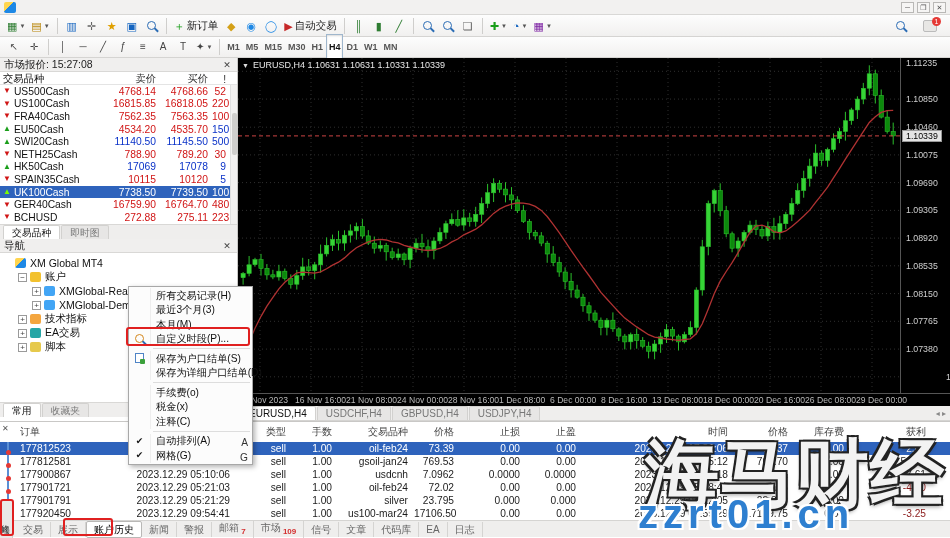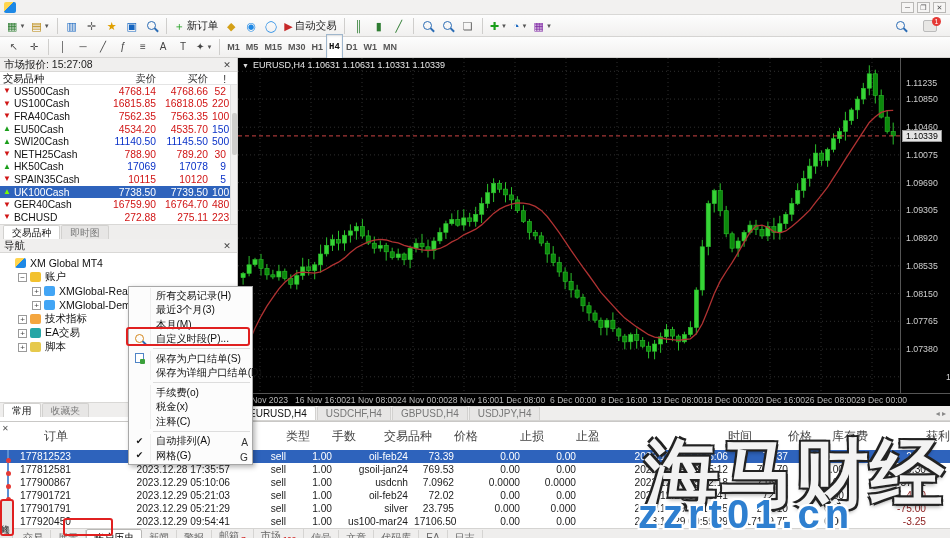--- a/index.html
+++ b/index.html
@@ -18,21 +18,21 @@
   .tb-sep{width:1px;height:16px;background:#cfcecc;margin:0 4px;flex:0 0 auto;}
   .tb-btn{min-width:20px;height:18px;display:flex;align-items:center;justify-content:center;gap:2px;padding:0 2px;border:1px solid transparent;border-radius:2px;font-size:11px;}
   .tb-glyph{font-size:11px;line-height:16px;}
   .tb-label{font-size:10.5px;color:#222;}
   .drop-arrow{font-size:6px;color:#555;}
   .mag{position:relative;width:9px;height:9px;border:1.5px solid #2b6cb5;border-radius:50%;display:inline-block;}
   .mag::after{content:"";position:absolute;width:5px;height:1.5px;background:#2b6cb5;transform:rotate(45deg);right:-4px;bottom:-1px;}
   .badge-icon{position:relative;width:14px;height:12px;background:#e8e7e5;border:1px solid #bbb;border-radius:2px;}
   .badge-icon::after{content:"1";position:absolute;right:-5px;top:-4px;background:#e53935;color:#fff;font-size:7px;line-height:9px;width:9px;height:9px;border-radius:50%;text-align:center;}
   .tf-btn{min-width:17px;height:17px;border:1px solid transparent;font-size:9px;font-weight:bold;color:#555;display:flex;align-items:center;justify-content:center;padding:12px 2px;}
-  .tf-btn.active{background:#fff;border:1px solid #9fb6cc;box-shadow:inset 0 1px 2px rgba(0,0,0,.15);color:#111;font-family:Liberation Mono, monospace;}
+  .tf-btn.active{background:#fff;border:1px solid #9fb6cc;box-shadow:inset 0 1px 2px rgba(0,0,0,.15);color:#111;}
   
   .left-col{position:absolute;left:0;top:58px;width:238px;height:364px;background:#fff;border-right:1px solid #c9c8c6;}
   .panel-title{height:14px;background:#f0efee;border-bottom:1px solid #d9d8d6;display:flex;align-items:center;padding:0 4px;font-size:10.5px;color:#222;}
   .panel-close{margin-left:auto;font-size:9px;color:#444;width:12px;text-align:center;}
   .mw-table{position:relative;height:152px;overflow:hidden;background:#fff;}
   .mw-row{display:grid;grid-template-columns:102px 58px 52px 18px;height:12.6px;align-items:center;font-size:10.3px;}
   .mw-row .sym{display:flex;align-items:center;gap:3px;padding-left:3px;color:#111;}
   .mw-row .num{text-align:right;padding-right:4px;}
   .mw-head{color:#333;border-bottom:1px solid #e4e4e4;height:13px;font-size:10.3px;}
   .mw-row.sel{background:#2e63bc;color:#fff !important;}
@@ -56,21 +56,21 @@
   .date-axis{position:absolute;left:0;top:335px;width:712px;height:13px;background:#000;border-top:1px solid #555;}
   .da-label{position:absolute;top:1px;font-size:8.6px;color:#b8b8b8;white-space:nowrap;}
   .chart-title{position:absolute;left:4px;top:2px;font-size:9px;color:#e8e8e8;display:flex;align-items:center;gap:4px;}
   .chart-title .tri{font-size:7px;color:#ddd;}
   .chart-tabs{position:absolute;left:238px;top:406px;width:712px;height:15px;background:#efeeed;border-bottom:1px solid #d5d4d2;display:flex;align-items:flex-end;padding-left:2px;gap:1px;}
   .chart-tabs .scrolls{margin-left:auto;margin-right:4px;color:#888;font-size:8px;align-self:center;}
   
   .terminal{position:absolute;left:0;top:421px;width:950px;height:117px;background:#fff;border-top:1px solid #c9c8c6;}
   .t-close{position:absolute;left:2px;top:2px;font-size:8px;color:#555;}
   .trow{display:grid;grid-template-columns:18px 100px 118px 56px 46px 76px 46px 66px 56px 152px 60px 56px 82px;align-items:center;height:13px;font-size:10.2px;color:#1c1c1c;}
-  .trow.head{height:28px;color:#444;font-size:12px;padding-left:24px;}
+  .trow.head{height:20px;color:#444;font-size:10px;}
   .trow .c{text-align:right;padding-right:6px;white-space:nowrap;overflow:hidden;}
   .trow .l{text-align:left;padding-left:2px;}
   .trow.sel{background:#2e63bc;color:#fff;}
   .doc-ico{width:9px;height:11px;background:#fff;border:1px solid #5b8fd4;margin-left:5px;position:relative;}
   .doc-ico::after{content:"";position:absolute;left:-2px;bottom:-1px;width:5px;height:5px;border-radius:50%;background:#e53935;}
   .t-summary{height:10px;display:flex;align-items:center;font-size:9.6px;font-weight:bold;color:#222;padding-left:20px;background:#fafafa;border-top:1px solid #e5e5e5;}
   .t-summary .right-val{margin-left:auto;padding-right:14px;color:#8b1a1a;}
   .t-tabs{height:17px;background:#efeeed;border-top:1px solid #d5d4d2;display:flex;align-items:center;padding-left:16px;}
   .t-tab{font-size:10px;color:#666;padding:1px 7px;border-right:1px solid #d5d4d2;line-height:13px;position:relative;white-space:nowrap;}
   .t-tab.active{background:#fff;border:1px solid #b9b8b6;color:#000;border-radius:2px;}
@@ -650,21 +650,21 @@
         <line x1="643.2" y1="31.5" x2="643.2" y2="60.5" stroke="#2bbf2b" stroke-width="1"></line>
         <rect x="641.1" y="37.5" width="4.2" height="21.6" fill="#0c8a0c" stroke="#2bbf2b" stroke-width="0.6"></rect>
         <line x1="649.2" y1="52.0" x2="649.2" y2="75.6" stroke="#2bbf2b" stroke-width="1"></line>
         <rect x="647.1" y="59.1" width="4.2" height="14.4" fill="#0c8a0c" stroke="#2bbf2b" stroke-width="0.6"></rect>
         <line x1="655.2" y1="64.6" x2="655.2" y2="86.5" stroke="#2bbf2b" stroke-width="1"></line>
         <rect x="653.1" y="73.5" width="4.2" height="4.4" fill="#0c8a0c" stroke="#2bbf2b" stroke-width="0.6"></rect>
         <path d="M5.1 298.4 L11.1 284.0 L17.0 270.2 L23.0 258.3 L28.9 248.1 L34.9 239.3 L40.9 230.9 L46.8 224.3 L52.8 219.4 L58.8 214.8 L64.7 214.1 L70.7 214.7 L76.7 215.2 L82.6 213.8 L88.6 210.8 L94.5 207.1 L100.5 204.2 L106.5 199.9 L112.4 194.6 L118.4 189.7 L124.4 186.6 L130.3 183.9 L136.3 182.2 L142.3 181.3 L148.2 182.0 L154.2 183.8 L160.2 184.9 L166.1 187.3 L172.1 189.0 L178.0 190.7 L184.0 191.8 L190.0 192.5 L195.9 191.8 L201.9 190.5 L207.9 187.7 L213.8 183.9 L219.8 181.0 L225.8 176.8 L231.7 174.1 L237.7 171.2 L243.6 166.9 L249.6 161.2 L255.6 155.4 L261.5 151.1 L267.5 148.2 L273.5 146.2 L279.4 144.8 L285.4 145.2 L291.4 146.2 L297.3 148.4 L303.3 152.4 L309.2 158.5 L315.2 166.4 L321.2 174.7 L327.1 183.3 L333.1 192.4 L339.1 201.0 L345.0 209.4 L351.0 217.5 L357.0 225.9 L362.9 234.4 L368.9 241.0 L374.9 247.6 L380.8 254.0 L386.8 260.1 L392.7 264.5 L398.7 268.9 L404.7 272.9 L410.6 276.7 L416.6 279.1 L422.6 280.0 L428.5 281.0 L434.5 281.7 L440.5 282.3 L446.4 281.5 L452.4 280.8 L458.3 275.8 L464.3 265.8 L470.3 251.1 L476.2 235.7 L482.2 223.1 L488.2 213.5 L494.1 204.7 L500.1 194.7 L506.1 184.4 L512.0 174.2 L518.0 168.1 L524.0 167.1 L529.9 169.4 L535.9 173.6 L541.8 174.8 L547.8 172.9 L553.8 168.4 L559.7 163.4 L565.7 158.0 L571.7 152.1 L577.6 144.4 L583.6 136.9 L589.6 129.2 L595.5 119.8 L601.5 110.6 L607.4 101.2 L613.4 91.9 L619.4 82.7 L625.3 73.7 L631.3 64.5 L637.3 58.7 L643.2 54.4 L649.2 52.6 L655.2 52.3 " fill="none" stroke="#b03232" stroke-width="1.3"></path>
         <line x1="0" y1="77.9" x2="662" y2="77.9" stroke="#cc4444" stroke-width="1" stroke-dasharray="4,3"></line>
       </svg>
     <div class="price-axis" id="price-axis">
-        <div class="pa-label" style="top: 20px;">1.11235</div>
+        <div class="pa-label" style="top: 0;">1.11235</div>
         <div class="pa-label" style="top: 36.0645px;">1.10850</div>
         <div class="pa-label" style="top: 64.1613px;">1.10460</div>
         <div class="pa-label" style="top: 91.8978px;">1.10075</div>
         <div class="pa-label" style="top: 119.634px;">1.09690</div>
         <div class="pa-label" style="top: 147.371px;">1.09305</div>
         <div class="pa-label" style="top: 175.108px;">1.08920</div>
         <div class="pa-label" style="top: 202.844px;">1.08535</div>
         <div class="pa-label" style="top: 230.581px;">1.08150</div>
         <div class="pa-label" style="top: 258.317px;">1.07765</div>
         <div class="pa-label" style="top: 286.054px;">1.07380</div>

